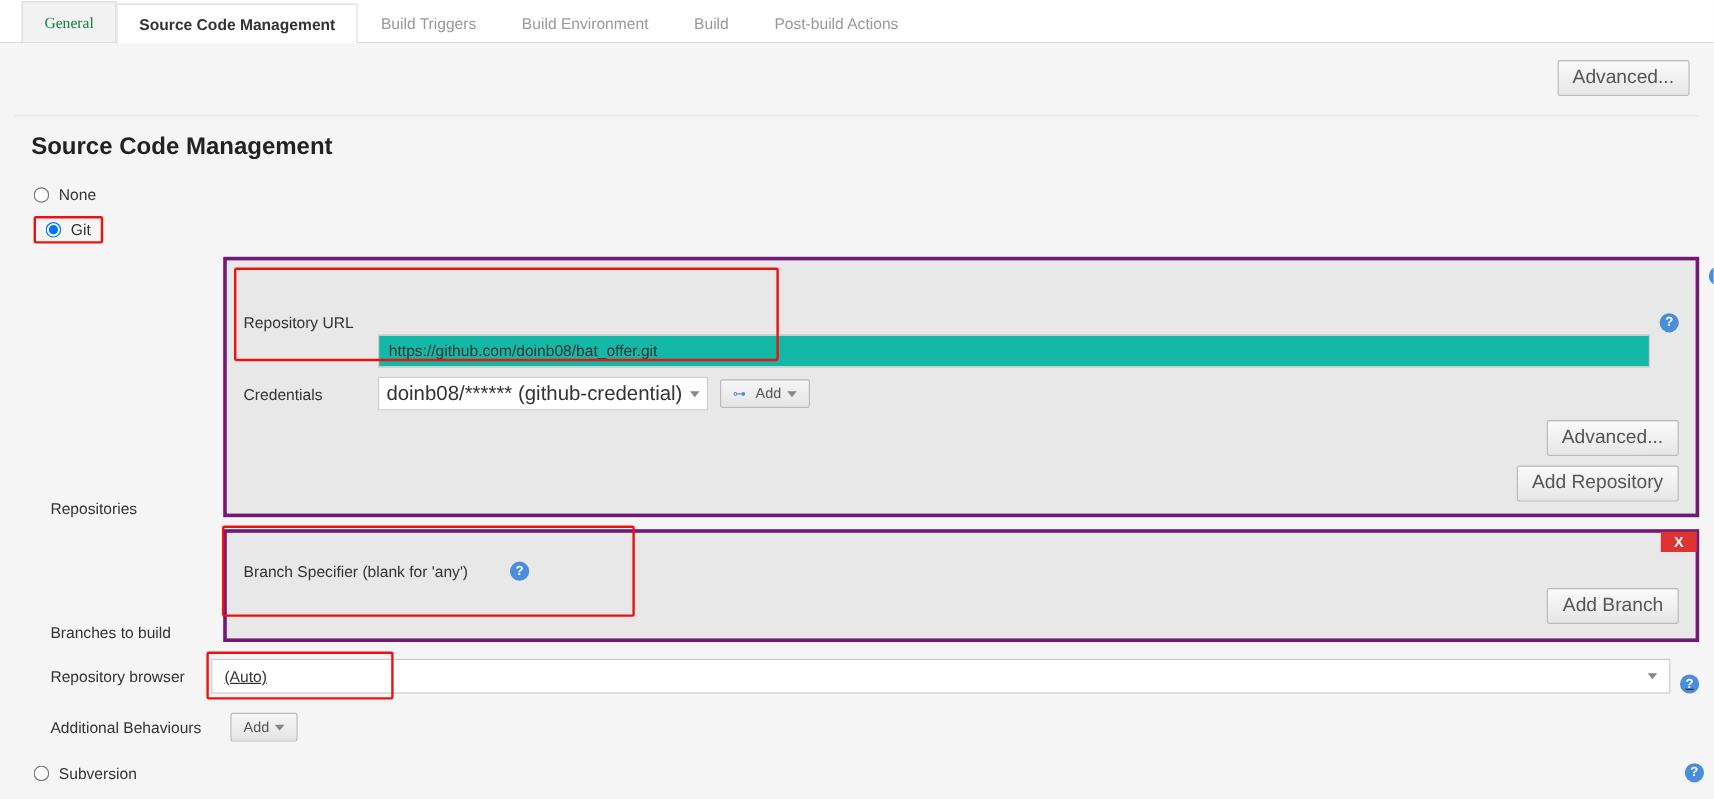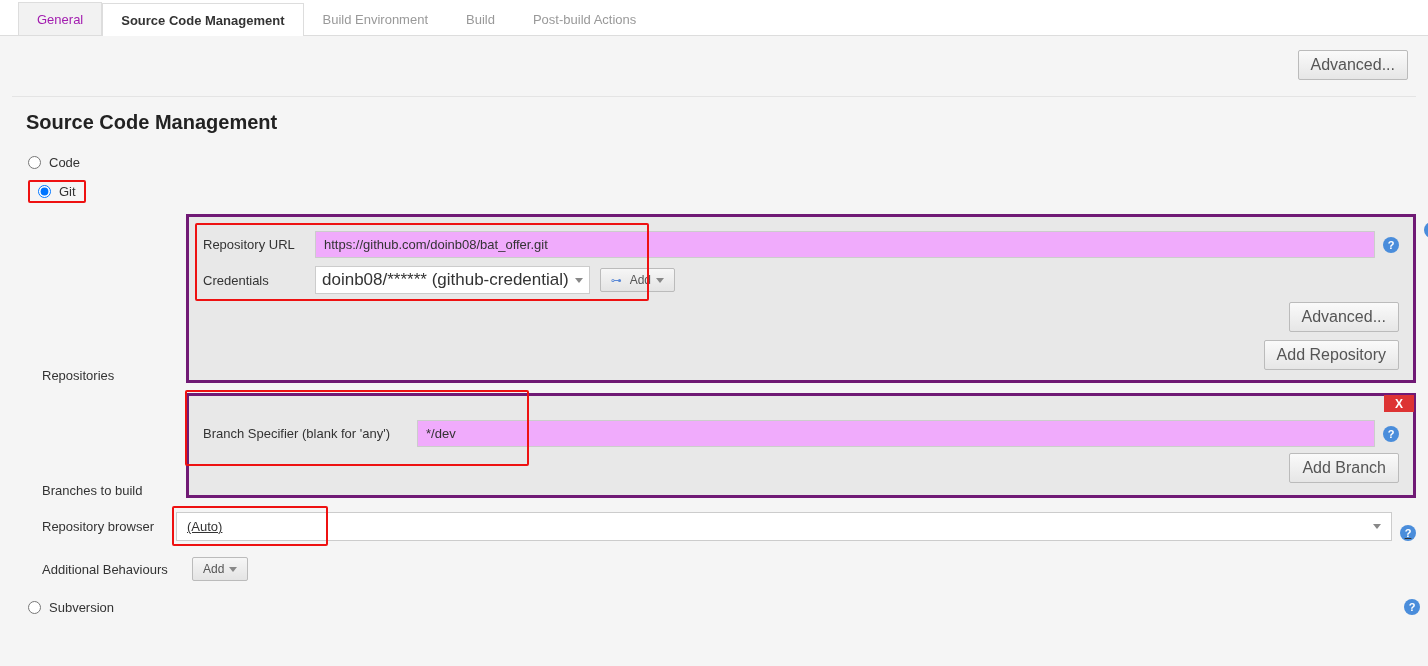--- a/index.html
+++ b/index.html
@@ -3,21 +3,21 @@
 <meta charset="utf-8">
 <style>
   * { box-sizing: border-box; }
   html,body { margin:0; padding:0; font-family: Arial, Helvetica, sans-serif; font-size:13px; color:#333; background:#f5f5f5; }
   body { width:1428px; height:666px; overflow:hidden; }
 
   
   .tabs { display:flex; align-items:flex-end; border-bottom:1px solid #ddd; background:#fff; padding-left:18px; height:36px; }
   .tab { padding:9px 18px 8px; color:#999; cursor:pointer; border:1px solid transparent; border-bottom:none; font-size:13px; }
   .tab.active { color:#333; font-weight:bold; background:#fff; border-color:#ddd; position:relative; top:1px; }
-  .tab.inactive-gray { background:#f2f2f2; color:#a21caf; border-color:#ddd; }
+  .tab.inactive-gray { background:#f2f2f2; color:#15803d; border-color:#ddd;font-family:Liberation Serif, serif; }
 
   
   .page { padding:0 12px; background:#f5f5f5; }
   .pre-section { display:flex; justify-content:flex-end; padding:14px 8px 16px; }
   .btn { background:linear-gradient(#fafafa,#e6e6e6); border:1px solid #bbb; padding:5px 12px; font-size:16px; color:#555; cursor:pointer; border-radius:2px; white-space:nowrap; }
 
   hr.sep { border:none; border-top:1px solid #e4e4e4; margin:0 0 14px; }
   h2.section-title { font-size:20px; font-weight:bold; margin:0 0 16px 14px; color:#222; }
 
   
@@ -27,21 +27,21 @@
   .red-box { border:2px solid #e11; border-radius:2px; padding:2px 8px; display:inline-flex; align-items:center; }
 
   .git-body { margin-left:30px; margin-top:6px; }
   .row { display:flex; align-items:flex-end; margin-bottom:6px; position:relative; }
   .row-label { width:144px; padding-top:8px; color:#333; flex:none; }
   .row-content { flex:1; display:flex; flex-direction:column; position:relative; }
 
   .panel { background:#e8e8e8; border:3px solid #701a75; padding:14px 14px 12px; position:relative; }
   .subrow { display:flex; align-items:center; margin-bottom:8px; }
   .sublabel { color:#333; }
-  .textfield { background:#f0abfc; border:1px solid #ccc; padding:5px 8px; font-size:13px; color:#333; outline:none; }
+  .textfield { background:#14b8a6; border:1px solid #ccc; padding:5px 8px; font-size:13px; color:#333; outline:none;margin-top:48px; }
   .select { background:#fff; border:1px solid #ccc; padding:3px 6px; font-size:17px; color:#333; display:inline-flex; align-items:center; gap:6px; cursor:pointer; }
   .caret-down { width:0; height:0; border-left:4px solid transparent; border-right:4px solid transparent; border-top:5px solid #888; display:inline-block; }
   .key-icon { display:inline-block; font-size:11px; color:#5b89d6; margin-right:3px; }
   .small-btn { background:linear-gradient(#f6f6f6,#e4e4e4); border:1px solid #bbb; padding:4px 10px; font-size:12px; color:#555; cursor:pointer; display:inline-flex; align-items:center; gap:5px; border-radius:2px; }
   .panel-actions { display:flex; flex-direction:column; align-items:flex-end; gap:8px; margin-top:4px; }
 
   .help-icon { width:16px; height:16px; border-radius:50%; background:#4a8ddb; color:#fff; font-size:11px; font-weight:bold; display:flex; align-items:center; justify-content:center; cursor:pointer; flex:none; }
   .help-out { position:absolute; right:-24px; top:8px; }
   .help-right { margin-left:8px; }
 
@@ -51,39 +51,40 @@
 
   
   .red-outline { border:2px solid #e11; border-radius:2px; position:absolute; pointer-events:none; }
 </style>
 </head>
 <body>
 
 <div class="tabs">
   <div class="tab inactive-gray">General</div>
   <div class="tab active">Source Code Management</div>
+  <div class="tab">Build Triggers</div>
   <div class="tab">Build Environment</div>
   <div class="tab">Build</div>
   <div class="tab">Post-build Actions</div>
 </div>
 
 <div class="page">
 
   <div class="pre-section">
     <button class="btn">Advanced...</button>
   </div>
 
   <hr class="sep">
 
   <h2 class="section-title">Source Code Management</h2>
 
   <div class="radio-block">
     <label class="radio-row">
       <input type="radio" name="scm" style="">
-      <span>Code</span>
+      <span>None</span>
     </label>
     <div class="radio-row">
       <span class="red-box">
         <input type="radio" name="scm" checked="" style="">
         <span>Git</span>
       </span>
     </div>
   </div>
 
   <div class="git-body">
@@ -127,21 +128,20 @@
     <div class="row" style="margin-top:10px;">
       <div class="row-label">Branches to build</div>
       <div class="row-content">
         <div class="panel">
           <div class="delete-x">X</div>
 
           <div class="red-outline" style="left:-4px; top:-6px; width:344px; height:76px;"></div>
 
           <div class="subrow" style="margin:10px 0 6px;">
             <span class="sublabel" style="width:214px;">Branch Specifier (blank for 'any')</span>
-            <input class="textfield" style="flex: 1 1 0%;" value="*/dev">
             <span class="help-icon help-right">?</span>
           </div>
 
           <div class="panel-actions">
             <button class="btn">Add Branch</button>
           </div>
         </div>
       </div>
     </div>
 

